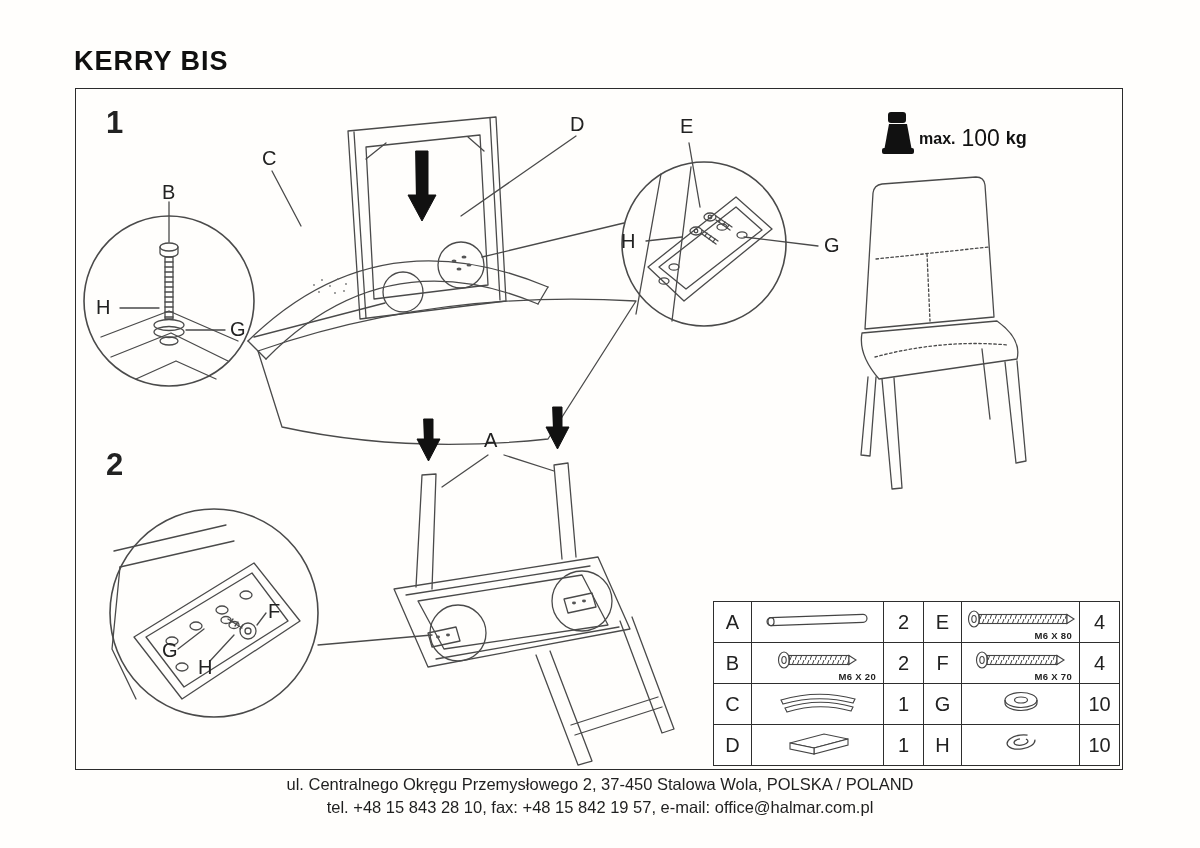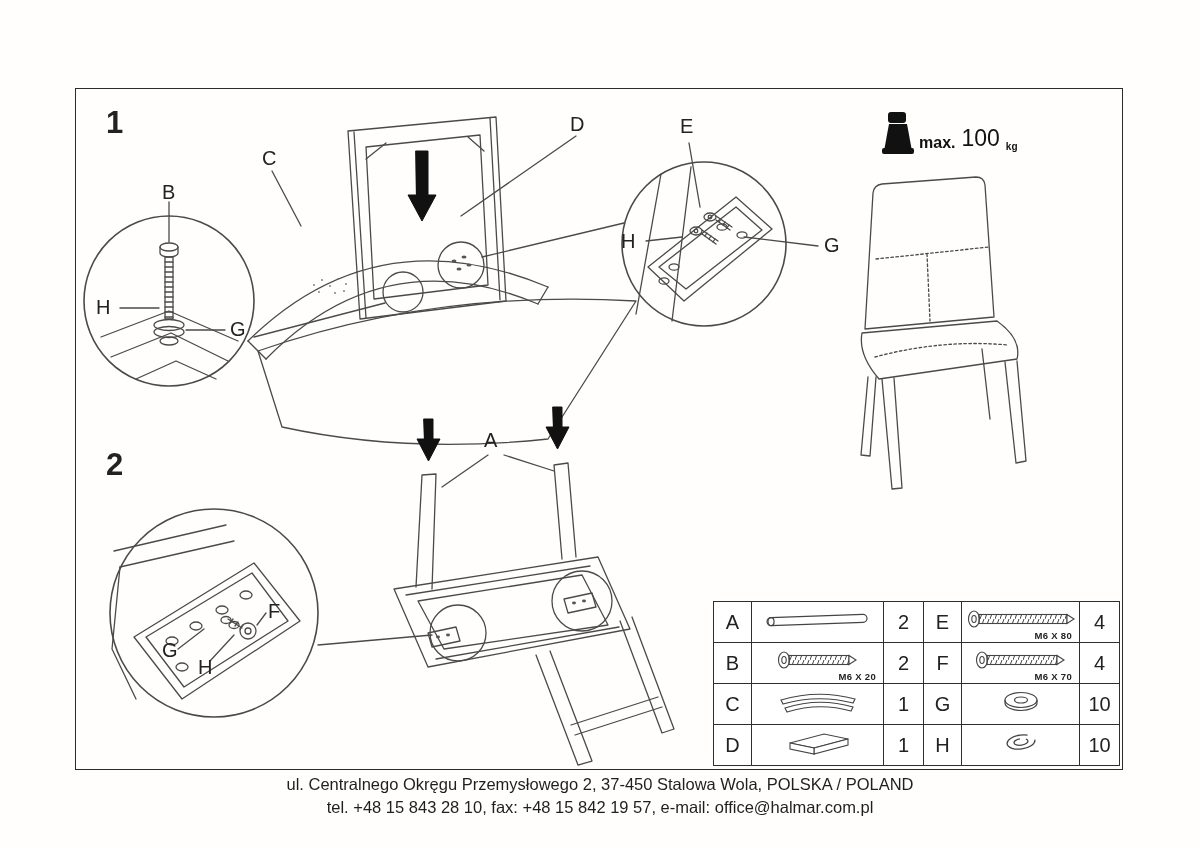--- a/index.html
+++ b/index.html
@@ -16,24 +16,24 @@
     position:absolute; left:74px; top:46px;
     font-size:27px; font-weight:700; letter-spacing:1px; color:#101010;
   }
   .frame {
     position:absolute; left:75px; top:88px; width:1048px; height:682px;
     border:1.6px solid #2b2b2b; background:#fffefc;
   }
   .art { position:absolute; left:0; top:0; }
   .step-num { position:absolute; font-size:31px; font-weight:700; color:#222; }
   .callout { position:absolute; font-size:20px; color:#222; }
-  .weight-text { position:absolute; left:843px; top:36px; display:flex; align-items:flex-end; gap:6px; }
+  .weight-text { position:absolute; left:843px; top:36px; display:flex; align-items:center; gap:6px; }
   .w-max { font-weight:700; font-size:16px; color:#111; }
   .w-val { font-weight:400; font-size:23px; color:#111; }
-  .w-unit { font-size:10px; font-weight:600; color:#111; }
+  .w-unit { font-size:18px; font-weight:600; color:#111; }
   table.parts { position:absolute; left:637px; top:512px; border-collapse:collapse; background:#fff; }
   table.parts td {
     border:1.4px solid #2e2e2e; text-align:center; vertical-align:middle;
     height:41px; font-size:20px; color:#222; position:relative; padding:0;
   }
   td.lt { width:38px; }
   td.ic { width:132px; }
   td.ic2 { width:118px; }
   td.qt { width:40px; }
   .sz {
@@ -43,20 +43,21 @@
   .footer {
     position:absolute; left:0; top:773px; width:1200px;
     text-align:center; font-size:16.5px; color:#1f1f1f; line-height:22.5px;
   }
 </style>
 </head>
 <body>
 
 <div class="page">
 
+  <h1 class="title">KERRY BIS</h1>
 
   <div class="frame">
 
     <svg class="art" width="1048" height="682" viewBox="0 0 1048 682">
 
       <g stroke="#4a4a4a" fill="none" stroke-width="1.3" stroke-linecap="round" stroke-linejoin="round">
 
         <path d="M182,262 Q360,200 560,212 L472,350 Q330,365 206,338 Z"></path>
 
         <path d="M172,252 Q300,126 472,198"></path>

